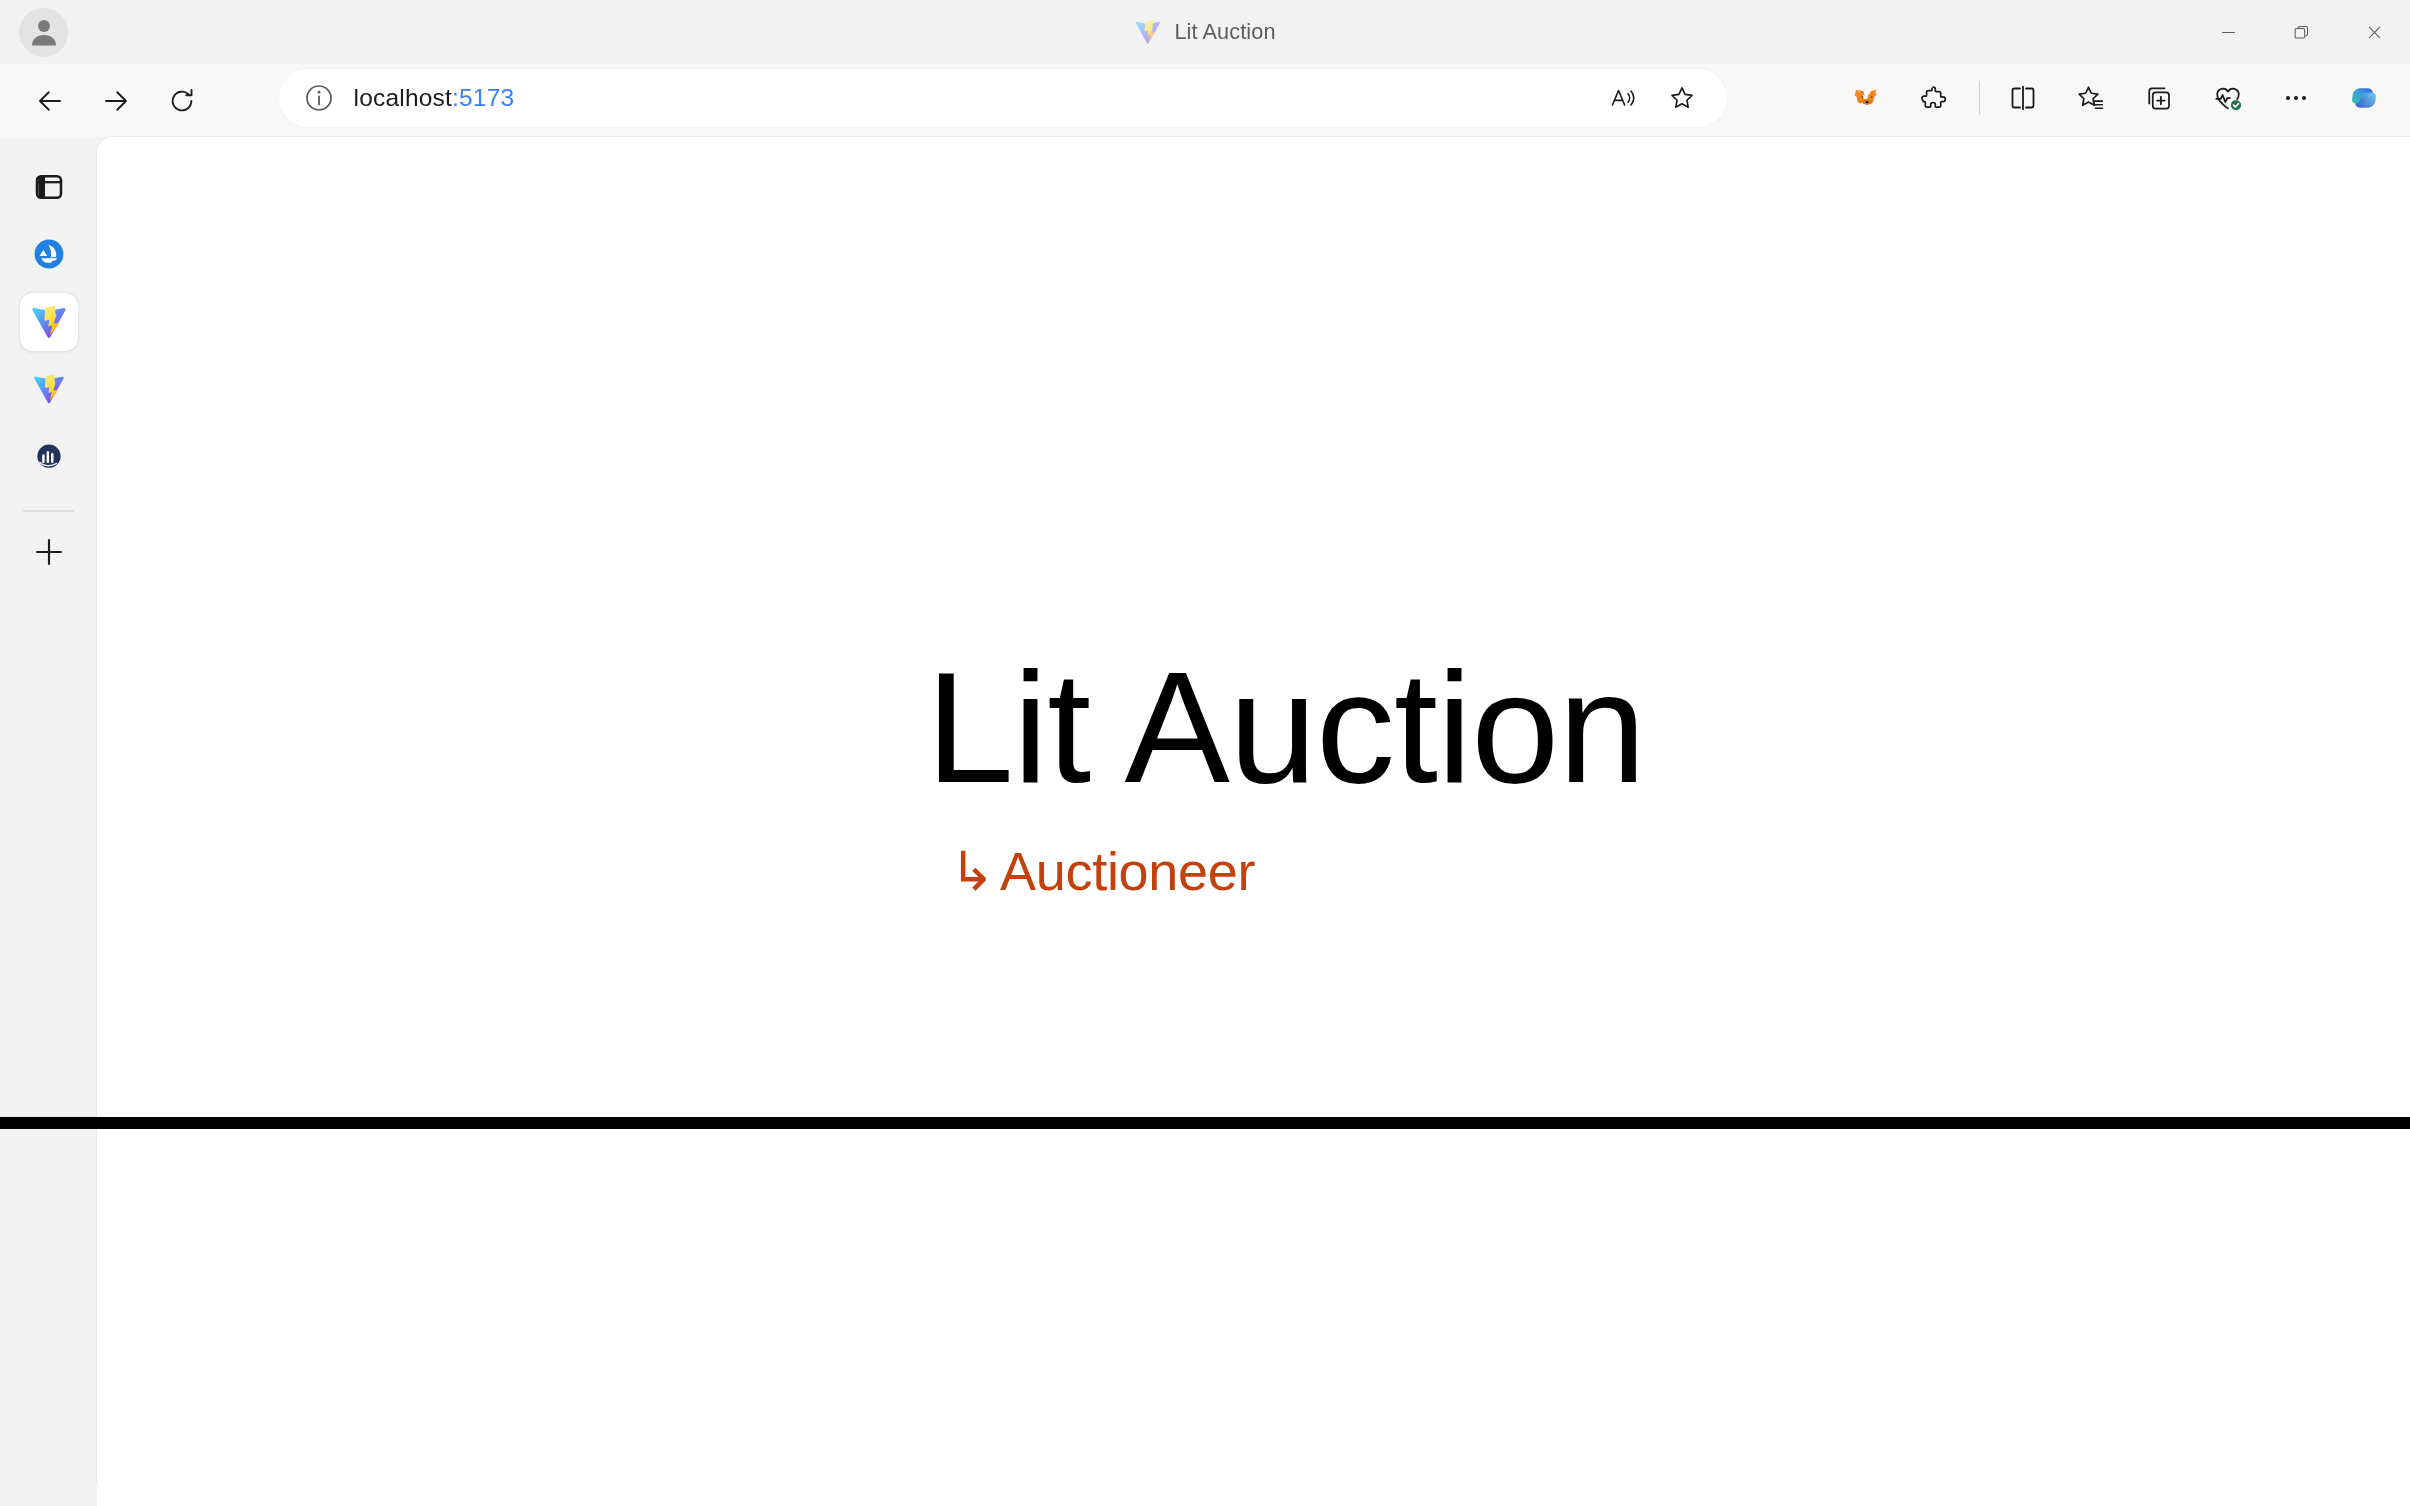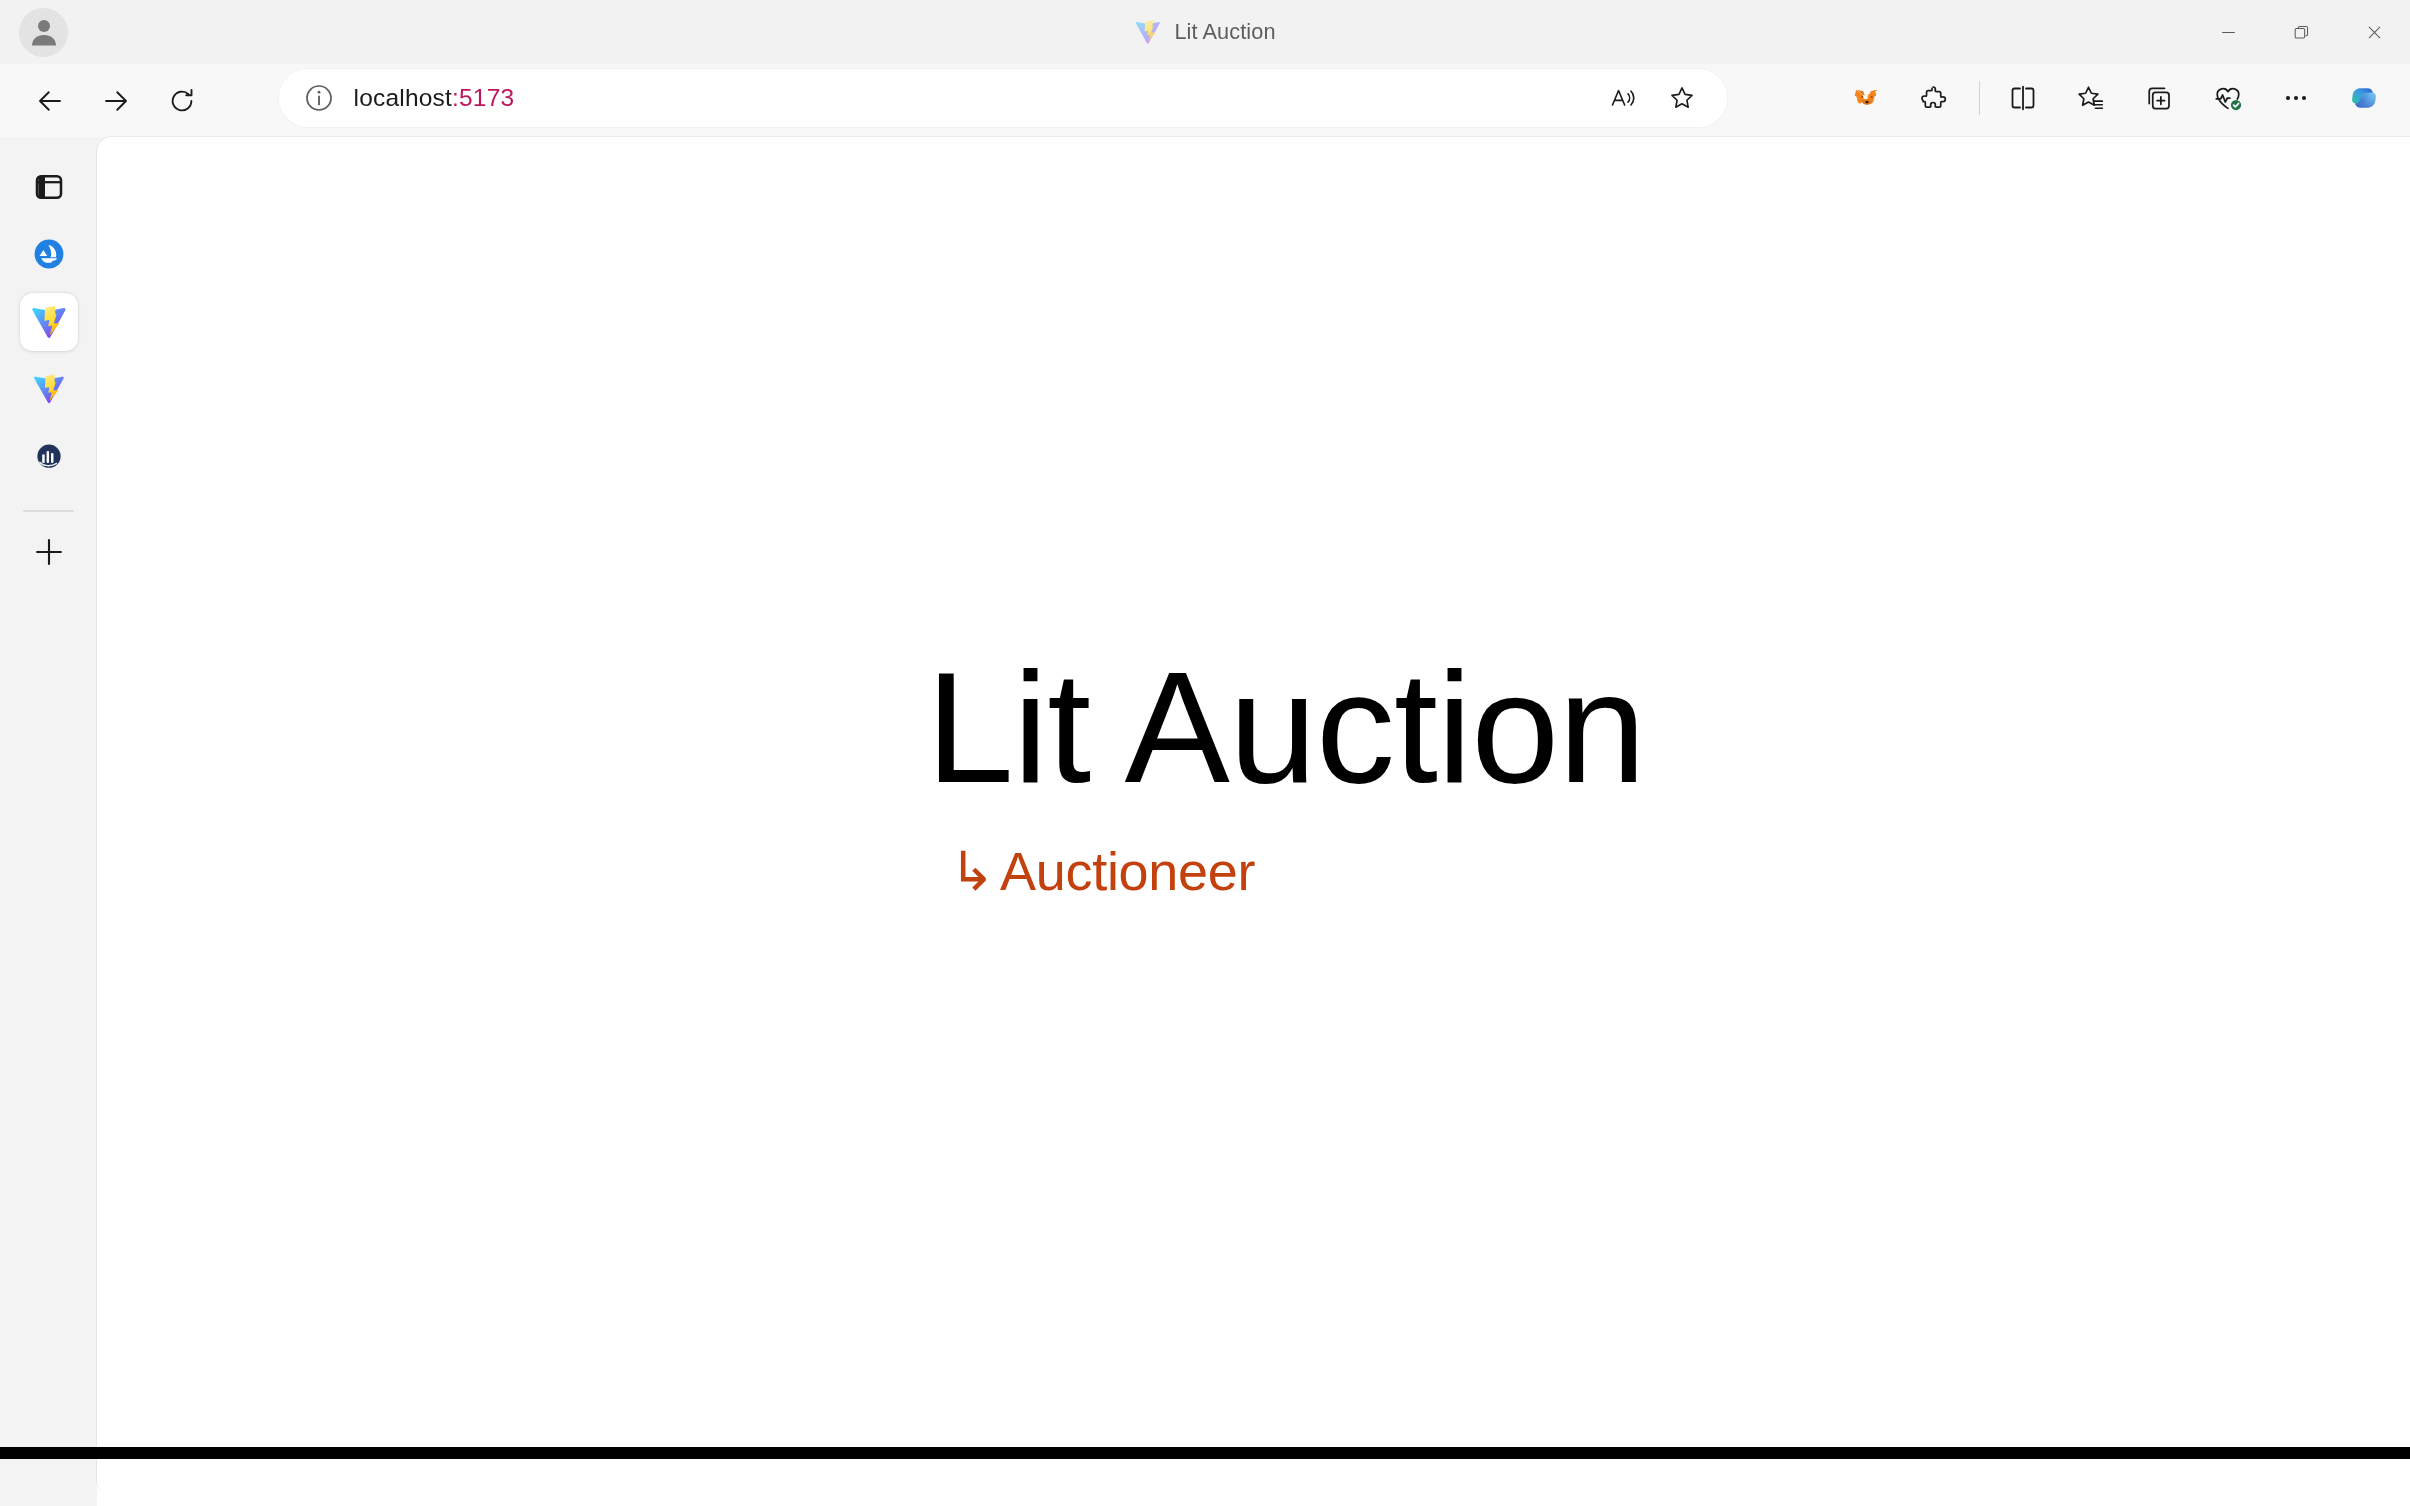--- a/index.html
+++ b/index.html
@@ -2,21 +2,21 @@
 <html style="font-size:15px"><head>
 <meta charset="utf-8">
 <style>
   * { margin:0; padding:0; box-sizing:border-box; }
   html, body {
     width:2411px; height:1507px;
     font-family:"Liberation Sans", sans-serif;
     background:#ffffff;
     overflow:hidden;
   }
-  .window { position:relative; width:2411px; height:1459px; background:#f3f3f3; }
+  .window { position:relative; width:2411px; height:1129px; background:#f3f3f3; }
 
   
   .titlebar {
     position:absolute; left:0; top:0; width:2411px; height:64px;
     background:#f2f2f2; display:flex; align-items:center;
   }
   .profile-btn {
     position:absolute; left:19px; top:7.5px;
     width:49px; height:49px; border-radius:50%;
     background:#e3e3e3; display:flex; align-items:center; justify-content:center;
@@ -55,21 +55,21 @@
 
   .urlbar {
     position:absolute; left:278px; top:68px;
     width:1450px; height:60px; border-radius:30px;
     background:#ffffff; display:flex; align-items:center;
     padding:0 17px 0 24.5px;
     box-shadow:inset 0 0 0 0.9px rgba(0,0,0,0.055);
   }
   .info-icon { width:32px; height:32px; color:#5c5c5c; margin-right:19px; flex:none; }
   .url-text { font-size:24.5px; color:#1b1b1b; letter-spacing:0.2px; white-space:nowrap; }
-  .url-text .dim { color:#be185d; }
+  .url-text .dim { color:#3b82f6; }
   .url-right { margin-left:auto; display:flex; align-items:center; }
   .url-right .navbtn { width:51px; height:51px; margin:0 3.8px; }
   .url-right .navbtn svg { width:28px; height:28px; }
 
   .nav-right {
     position:absolute; right:13px; top:68px; height:60px;
     display:flex; align-items:center;
   }
   .nav-right .navbtn { width:55px; height:55px; margin:0 6.6px; }
   .nav-right .navbtn svg { width:30px; height:30px; }

